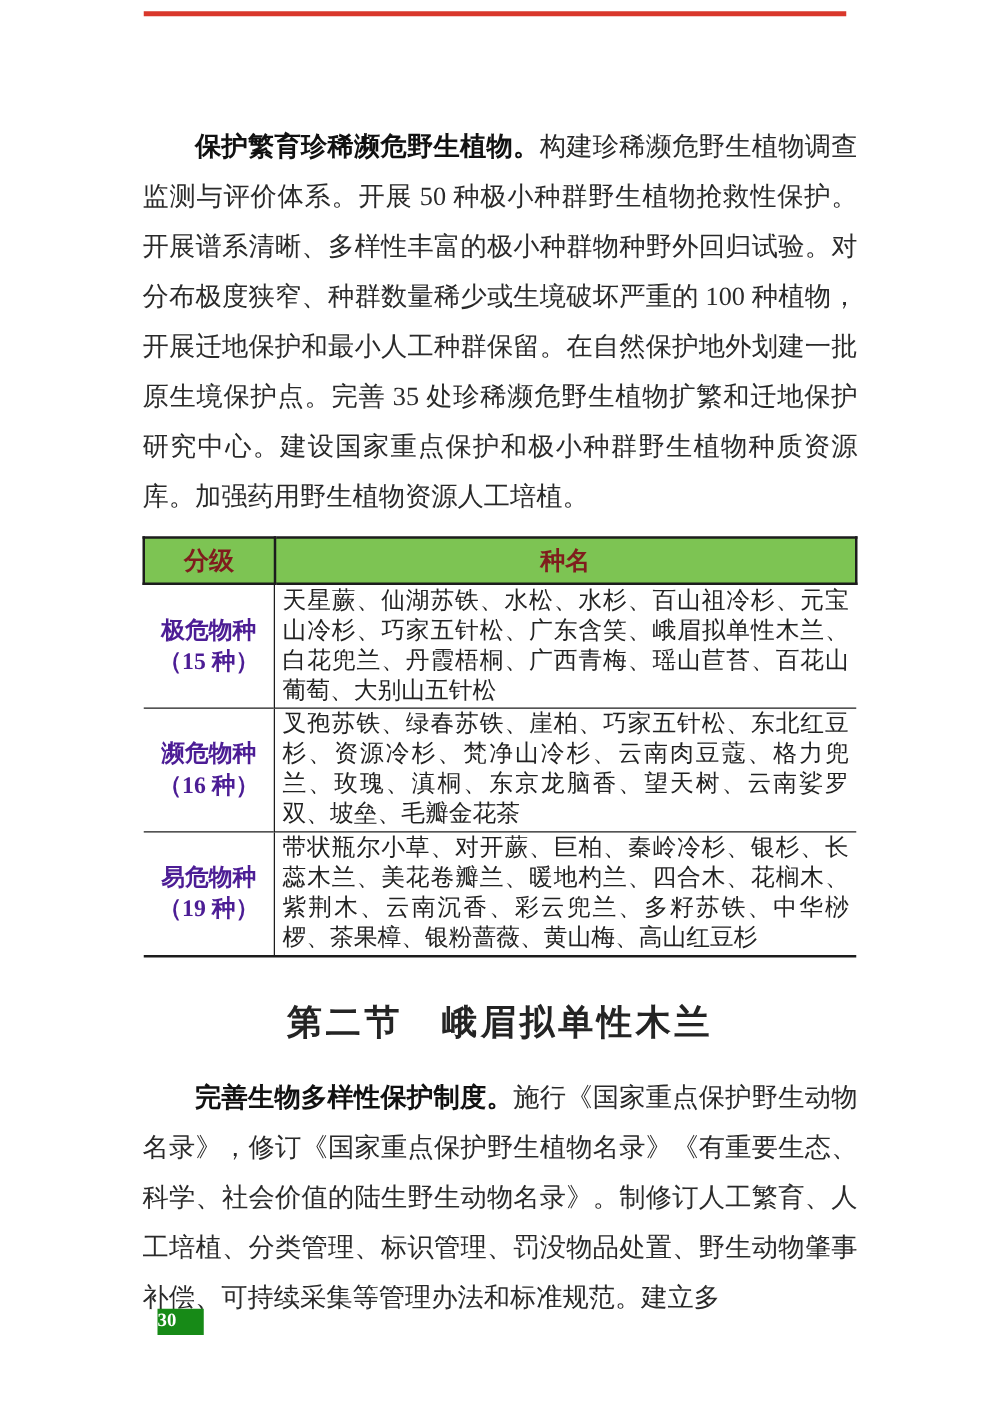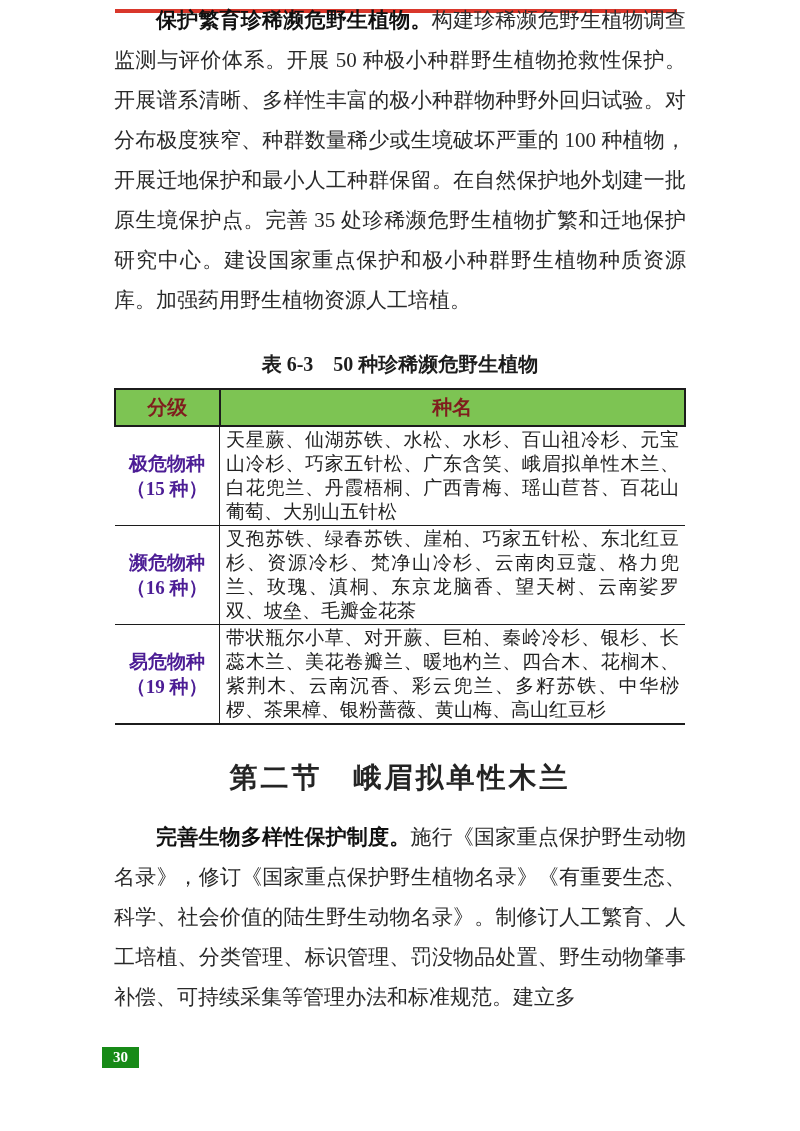--- a/index.html
+++ b/index.html
@@ -7,21 +7,21 @@
     position:relative; width:800px; height:1131px; background:#ffffff;
     font-family:"Liberation Serif","DejaVu Serif",serif; color:#262626; overflow:hidden;
   }
   .top-rule { position:absolute; top:9px; left:115px; width:562px; height:4px; }
   .content { position:absolute; left:114px; top:0; width:572px; }
   .para {
     margin:0; font-size:21px; line-height:40px; text-align:justify;
     text-justify:inter-ideograph; text-indent:42px; color:#2a2a2a;
   }
   .para b { color:#111; }
-  .p1 { }
+  .p1 { padding-top:97px; }
   .p2 { margin-top:23px; }
   .caption {
     margin:32px 0 0 0; text-align:center; font-weight:bold;
     font-size:20px; color:#1d1d1d; line-height:24px;
   }
   table.species {
     margin-top:12px; width:100%; border-collapse:collapse;
     font-size:19px; color:#222;
   }
   table.species th {
@@ -37,36 +37,35 @@
     border-right:1.5px solid #1c1c1c; padding:1px 2px;
   }
   table.species td.grade span { display:block; line-height:25px; }
   table.species td.names { text-align:justify; text-justify:inter-ideograph; }
   table.species tr.last td { border-bottom:2.5px solid #1c1c1c; }
   .section-title {
     margin:36px 0 0 0; text-align:center; font-size:28px; font-weight:bold;
     color:#242424; letter-spacing:3px; line-height:33px;
   }
   .page-badge {
-    position:absolute; left:102px; top:1047px; width:37px; height:21px;
-    color:#ffffff; text-align:center; font-size:15px; line-height:21px; font-weight:bold;
+    position:absolute; left:126px; top:1047px; width:37px; height:21px;
+    color:#ffffff; font-size:15px; line-height:21px; font-weight:bold;
   }
 </style>
 </head>
 <body>
 
 <div class="page">
 
   <div class="top-rule" style="background: rgb(217, 55, 43);"></div>
 
   <div class="content">
 
     <p class="para p1"><b>保护繁育珍稀濒危野生植物。</b><span>构建珍稀濒危野生植物调查监测与评价体系。开展 50 种极小种群野生植物抢救性保护。开展谱系清晰、多样性丰富的极小种群物种野外回归试验。对分布极度狭窄、种群数量稀少或生境破坏严重的 100 种植物，开展迁地保护和最小人工种群保留。在自然保护地外划建一批原生境保护点。完善 35 处珍稀濒危野生植物扩繁和迁地保护研究中心。建设国家重点保护和极小种群野生植物种质资源库。加强药用野生植物资源人工培植。</span></p>
 
-    <div class="caption">表 6-3　50 种珍稀濒危野生植物</div>
 
     <table class="species">
       <thead>
         <tr>
           <th style="background: rgb(125, 196, 83);">分级</th>
           <th style="background: rgb(125, 196, 83);">种名</th>
         </tr>
       </thead>
       <tbody>
         <tr>

